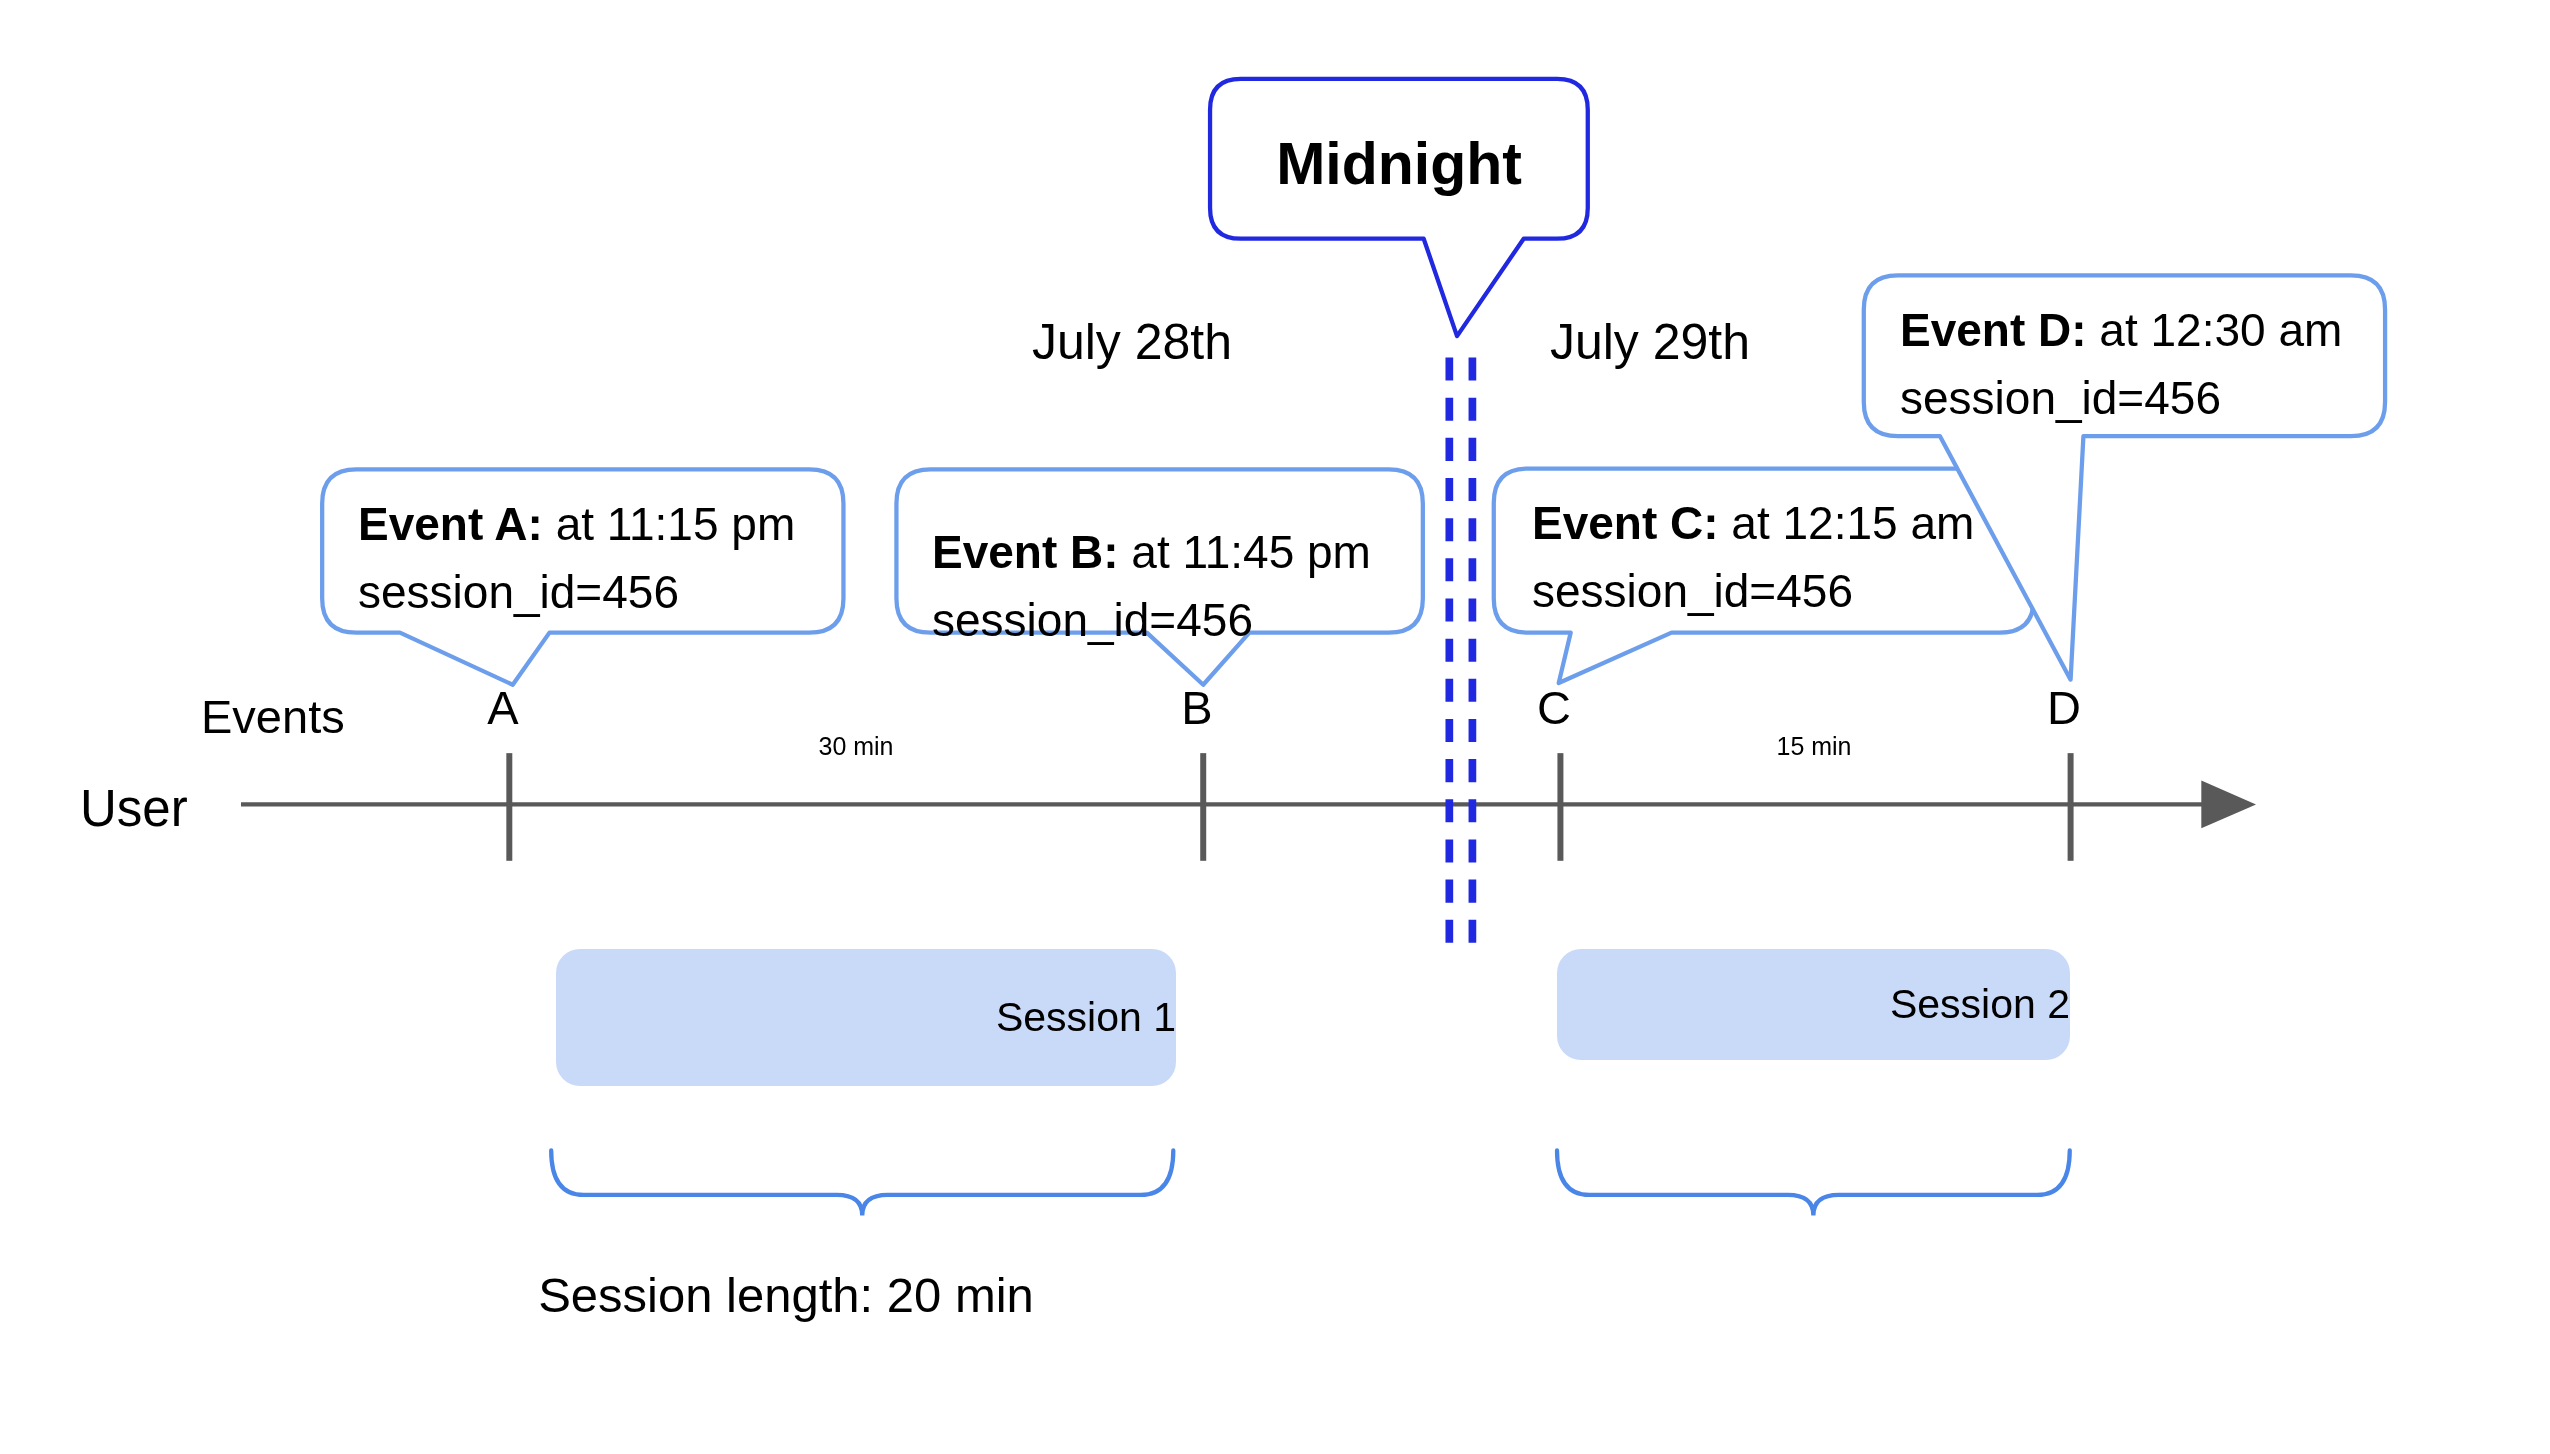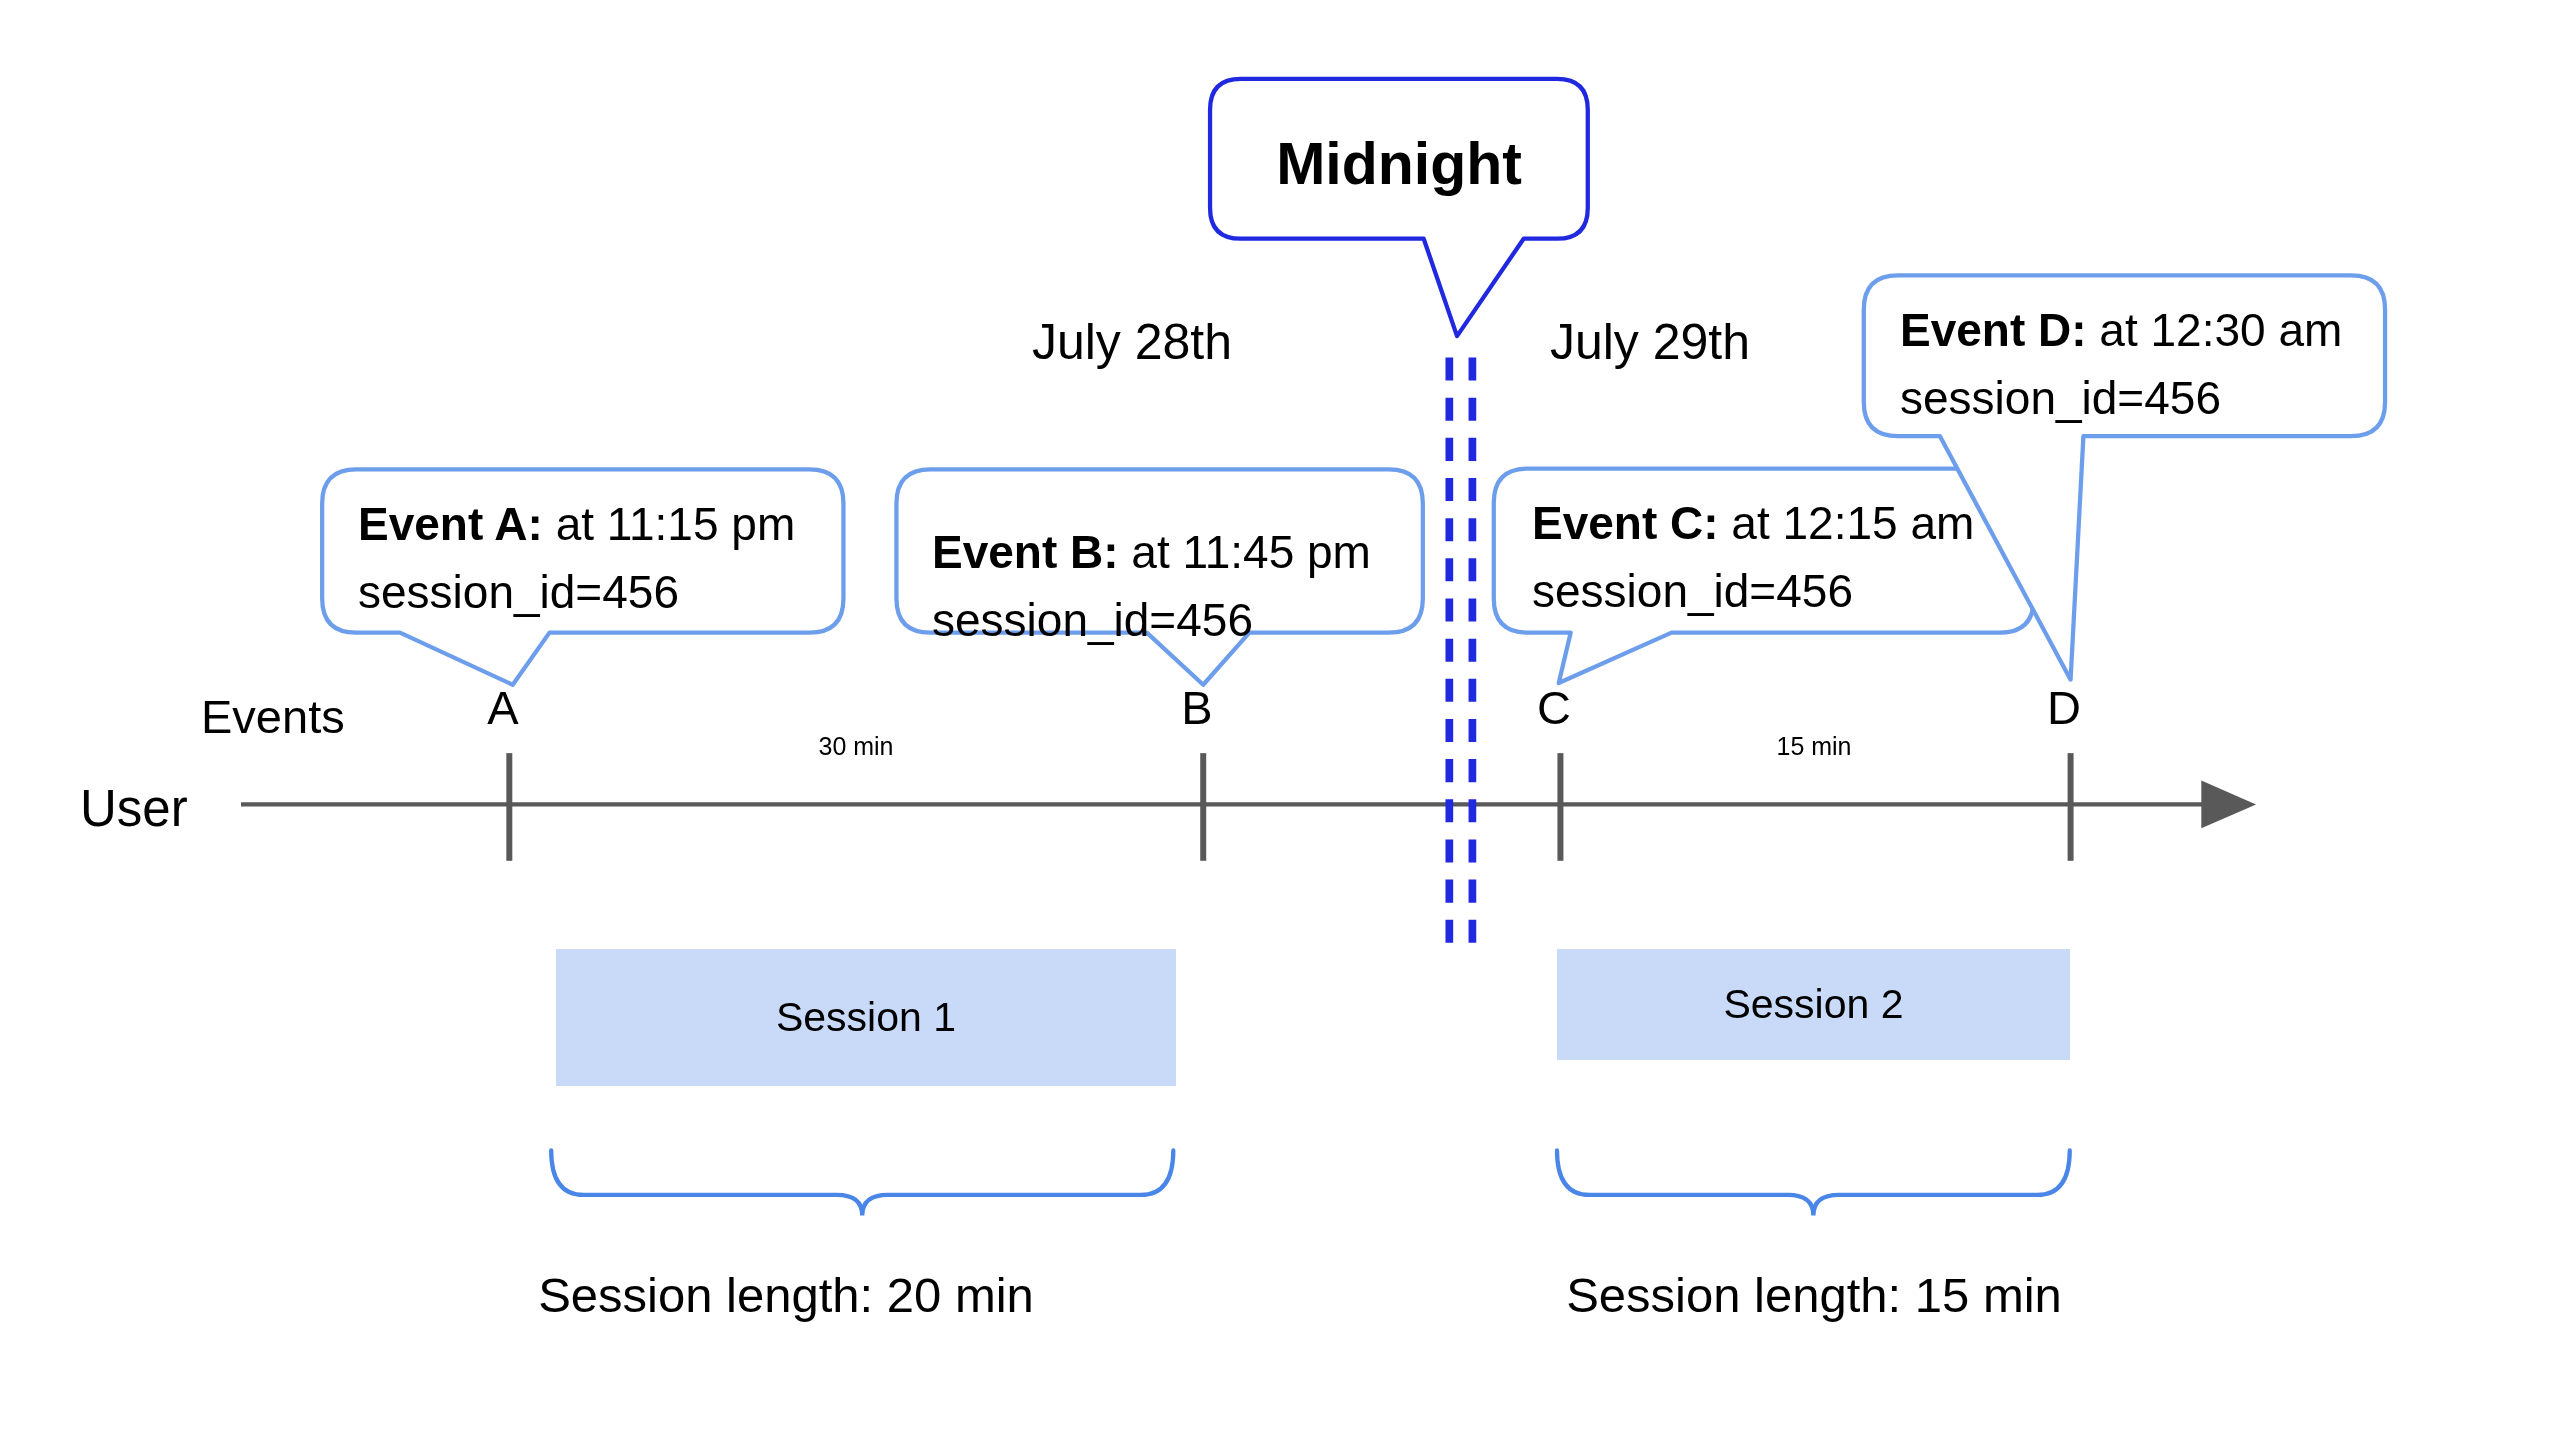--- a/index.html
+++ b/index.html
@@ -14,21 +14,21 @@
   .axis-label{font-size:47px}
   .user-label{font-size:51px}
   .tick-letter{font-size:47px}
   .interval-label{font-size:25px}
   .date-label{font-size:50px}
   .midnight-label{font-size:59px;font-weight:bold;text-align:center}
   .callout-text{font-size:46px;line-height:68px}
   .callout-text b{font-weight:bold}
   .session-box{
     position:absolute;background:var(--session-fill,#c9daf8);
-    display:flex;align-items:center;justify-content:center;font-size:41px;
+    display:flex;align-items:center;justify-content:flex-end;font-size:41px;border-radius:24px;
   }
   .session-length{font-size:49px}
   .stroke-gray{stroke:var(--axis-gray,#595959);fill:none}
   .fill-gray{fill:var(--axis-gray,#595959)}
   .midnight-stroke{stroke:var(--midnight-blue,#2028e0);fill:none}
   .bubble{stroke:var(--callout-border,#6d9eeb);stroke-width:5;fill:#ffffff;stroke-linejoin:round}
   .midnight-bubble{stroke:var(--midnight-blue,#2028e0);stroke-width:5;fill:#ffffff;stroke-linejoin:round}
   .brace{stroke:var(--brace-blue,#4a86e8);stroke-width:5;fill:none;stroke-linecap:round}
 </style>
 </head>
@@ -94,16 +94,15 @@
   <div class="abs cx interval-label" style="left:1814px;top:732px">15 min</div>
 
   <div class="session-box" style="left:556px;top:949px;width:620px;height:137px">
     <span>Session 1</span>
   </div>
   <div class="session-box" style="left:1557px;top:949px;width:513px;height:111px">
     <span>Session 2</span>
   </div>
 
   <div class="abs cx session-length" style="left:786px;top:1267px">Session length: 20 min</div>
-  <div class="abs cx session-length" style="left:1814px;top:1267px">Session length: 15 min</div>
 
 </div>
 
 
 </body></html>

